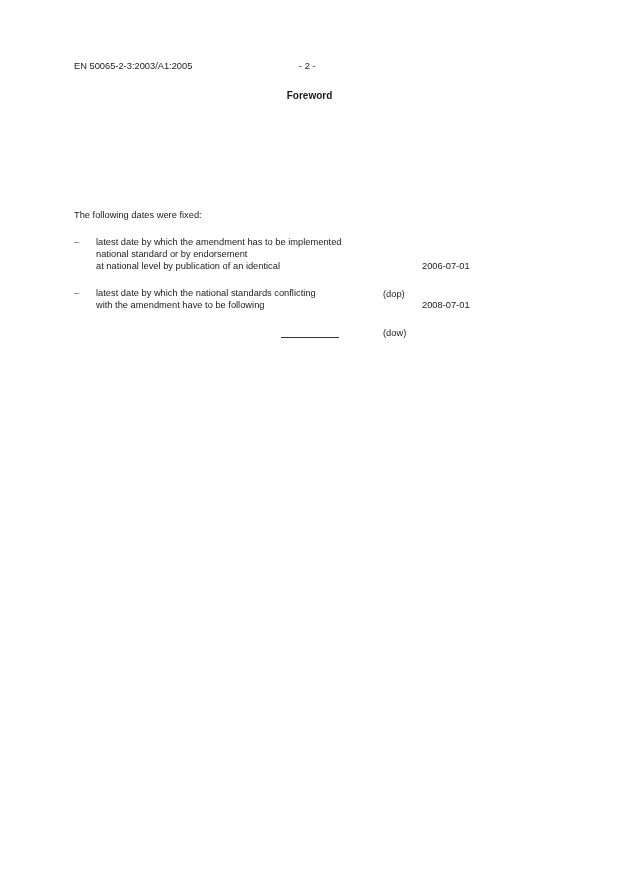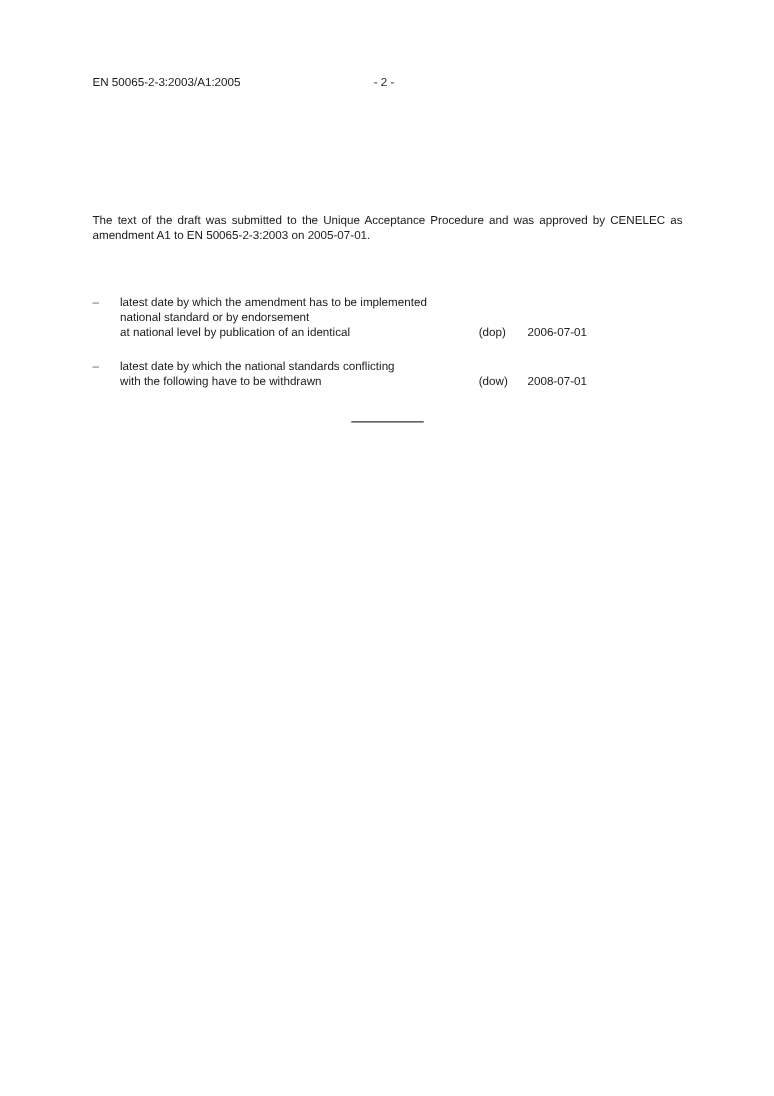--- a/index.html
+++ b/index.html
@@ -10,53 +10,54 @@
     .hdr-center { position: absolute; left: 299px; top: 61px; }
     .title { position: absolute; left: 0; width: 619px; top: 90px; text-align: center;
              font-weight: bold; font-size: 10px; }
     .para { position: absolute; left: 74px; width: 472px; line-height: 11.5px; text-align: justify; }
     .p1 { top: 118px; }
     .p2 { top: 171px; }
     .p3 { top: 210px; }
     .item { position: absolute; left: 74px; width: 472px; line-height: 11.8px; }
     .item .dash { position: absolute; left: 0; top: 0; color: #555; }
     .item .text { position: absolute; left: 22px; top: 0; width: 290px; }
-    .item .code { position: absolute; left: 309px; }
+    .item .code { position: absolute; left: 309px; margin-top: 28px; }
     .item .date { position: absolute; left: 348px; }
     .i1 { top: 237px; height: 36px; }
     .i1 .code, .i1 .date { top: 23.6px; }
     .i2 { top: 288px; height: 24px; }
     .i2 .code, .i2 .date { top: 11.8px; }
     .rule { position: absolute; left: 281px; top: 337px; width: 58px; border-top: 1px solid #333; }
   </style>
 </head>
 <body>
 
 <div class="page">
   <div class="hdr-left">EN 50065-2-3:2003/A1:2005</div>
   <div class="hdr-center">- 2 -</div>
 
+  <div class="title">Foreword</div>
 
-  <div class="para p2">The text of the draft was submitted to the Unique Acceptance Procedure and was approved by CENELEC as amendment A1 to EN 50065-2-3:2003 on 2005-07-01.</div>
+  <div class="para p3">The following dates were fixed:</div>
 
   <div class="item i1">
     <span class="dash">–</span>
     <div class="text">
       <div>latest date by which the amendment has to be implemented</div>
       <div>national standard or by endorsement</div>
       <div>at national level by publication of an identical</div>
     </div>
     <span class="code">(dop)</span>
     <span class="date">2006-07-01</span>
   </div>
 
   <div class="item i2">
     <span class="dash">–</span>
     <div class="text">
       <div>latest date by which the national standards conflicting</div>
-      <div>with the following have to be withdrawn</div>
+      <div>with the amendment have to be following</div>
     </div>
     <span class="code">(dow)</span>
     <span class="date">2008-07-01</span>
   </div>
 
   <div class="rule"></div>
 </div>
 
 </body></html>

